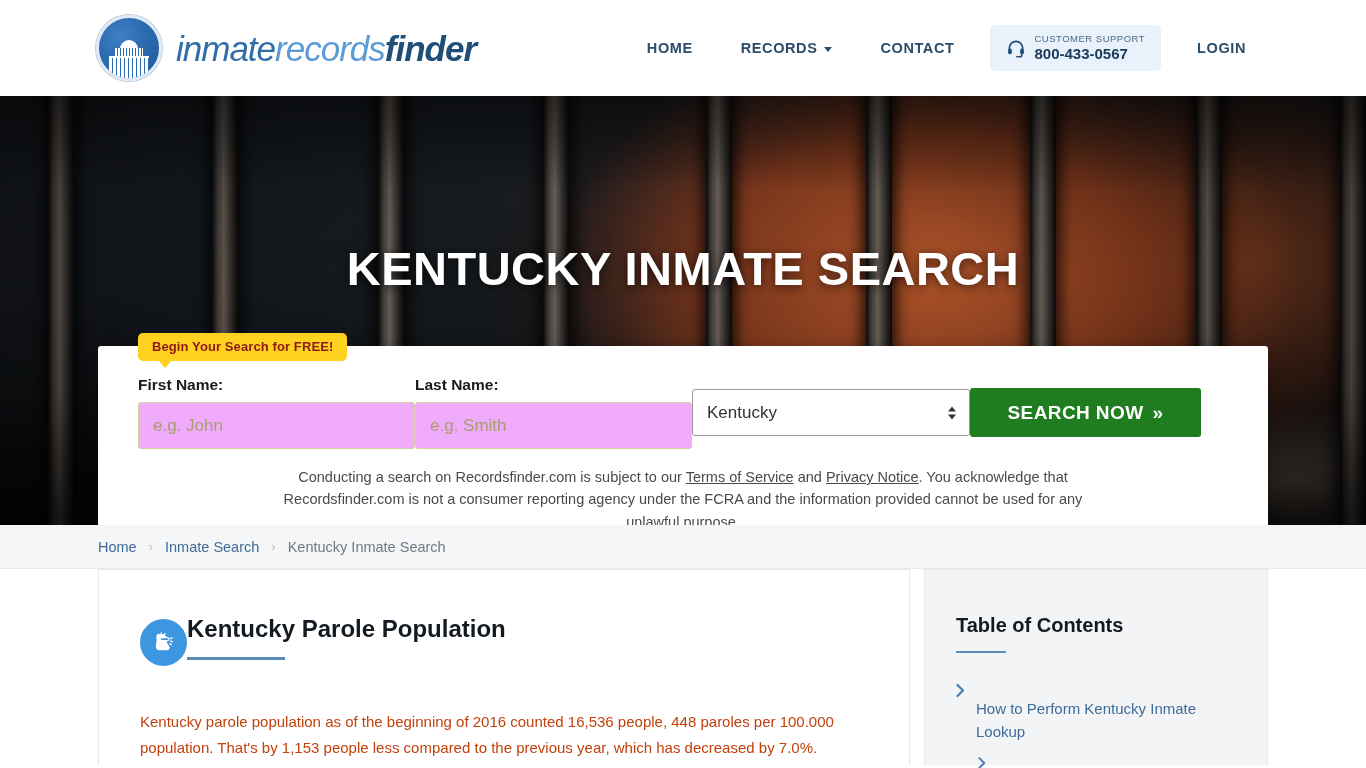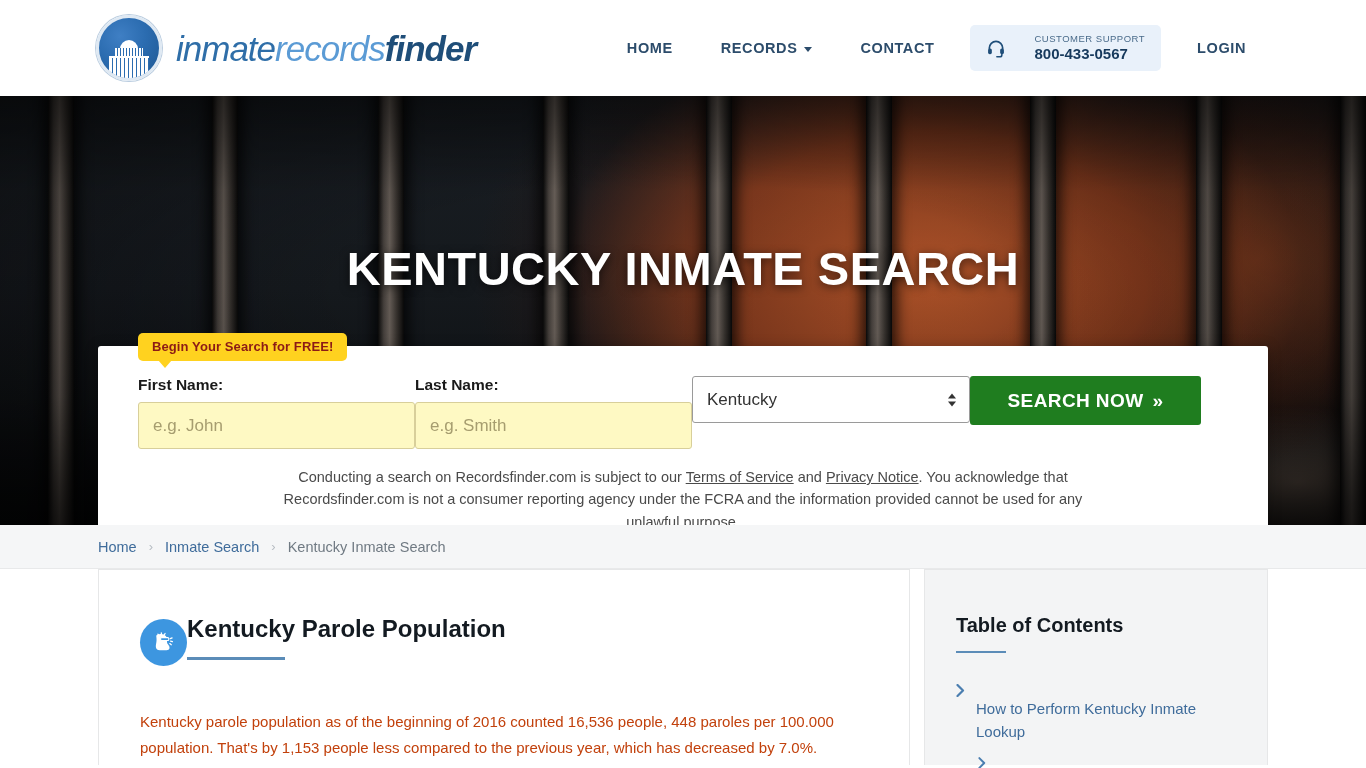--- a/index.html
+++ b/index.html
@@ -70,21 +70,21 @@
     padding: 0 24px; display: flex; align-items: center; gap: 7px;
     cursor: pointer;
   }
   .caret {
     width: 0; height: 0; border-left: 4.5px solid transparent;
     border-right: 4.5px solid transparent; border-top: 5px solid #2c4c6b;
     display: inline-block; margin-top: 2px;
   }
   .support-box {
     background: #e9f1fa; border-radius: 5px; padding: 8px 16px;
-    display: flex; align-items: center; gap: 28px; margin: 0 12px;
+    display: flex; align-items: center; gap: 8px; margin: 0 12px;
     cursor: pointer;
   }
   .headset { width: 20px; height: 20px; flex: 0 0 20px; }
   .support-label {
     font-size: 9.5px; color: #4a6b8a; letter-spacing: 0.5px;
     text-transform: uppercase; line-height: 1.25;
   }
   .support-phone {
     font-size: 15px; font-weight: 700; color: #16395c; line-height: 1.15;
   }
@@ -134,29 +134,29 @@
     background: #ffd21f; color: #8c1a16;
     font-size: 13px; font-weight: 700; letter-spacing: 0.1px;
     padding: 6px 14px 7px 14px; border-radius: 5px;
     white-space: nowrap;
   }
   .free-badge:after {
     content: ""; position: absolute; left: 20px; bottom: -7px;
     border-left: 7px solid transparent; border-right: 7px solid transparent;
     border-top: 8px solid #ffd21f;
   }
-  .form-row { display: flex; align-items: flex-start; }
+  .form-row { display: flex; align-items: center; }
   .field { display: flex; flex-direction: column; }
   .field.fn, .field.ln { width: 277px; }
   .field.st { width: 278px; }
   .field-label {
     font-size: 15.5px; font-weight: 700; color: #1a1a1a; margin-bottom: 8px;
   }
   .inp {
-    height: 47px; border: 1px solid #d8cf9a; background: #fef9c3;
+    height: 47px; border: 1px solid #d8cf9a; background: #f0abfc;
     border-radius: 3px; padding: 0 14px; font-size: 17px; color: #3c3c3c;
     font-family: "Liberation Sans", sans-serif; width: 100%;
   }
   .inp::placeholder { color: #a69d6f; }
   .sel-wrap { position: relative; width: 100%; }
   .sel {
     height: 47px; border: 1px solid #9a9a9a; background: #ffffff;
     border-radius: 3px; padding: 0 34px 0 14px; font-size: 17px; color: #333;
     font-family: "Liberation Sans", sans-serif; width: 100%;
     -webkit-appearance: none; appearance: none; cursor: pointer;

